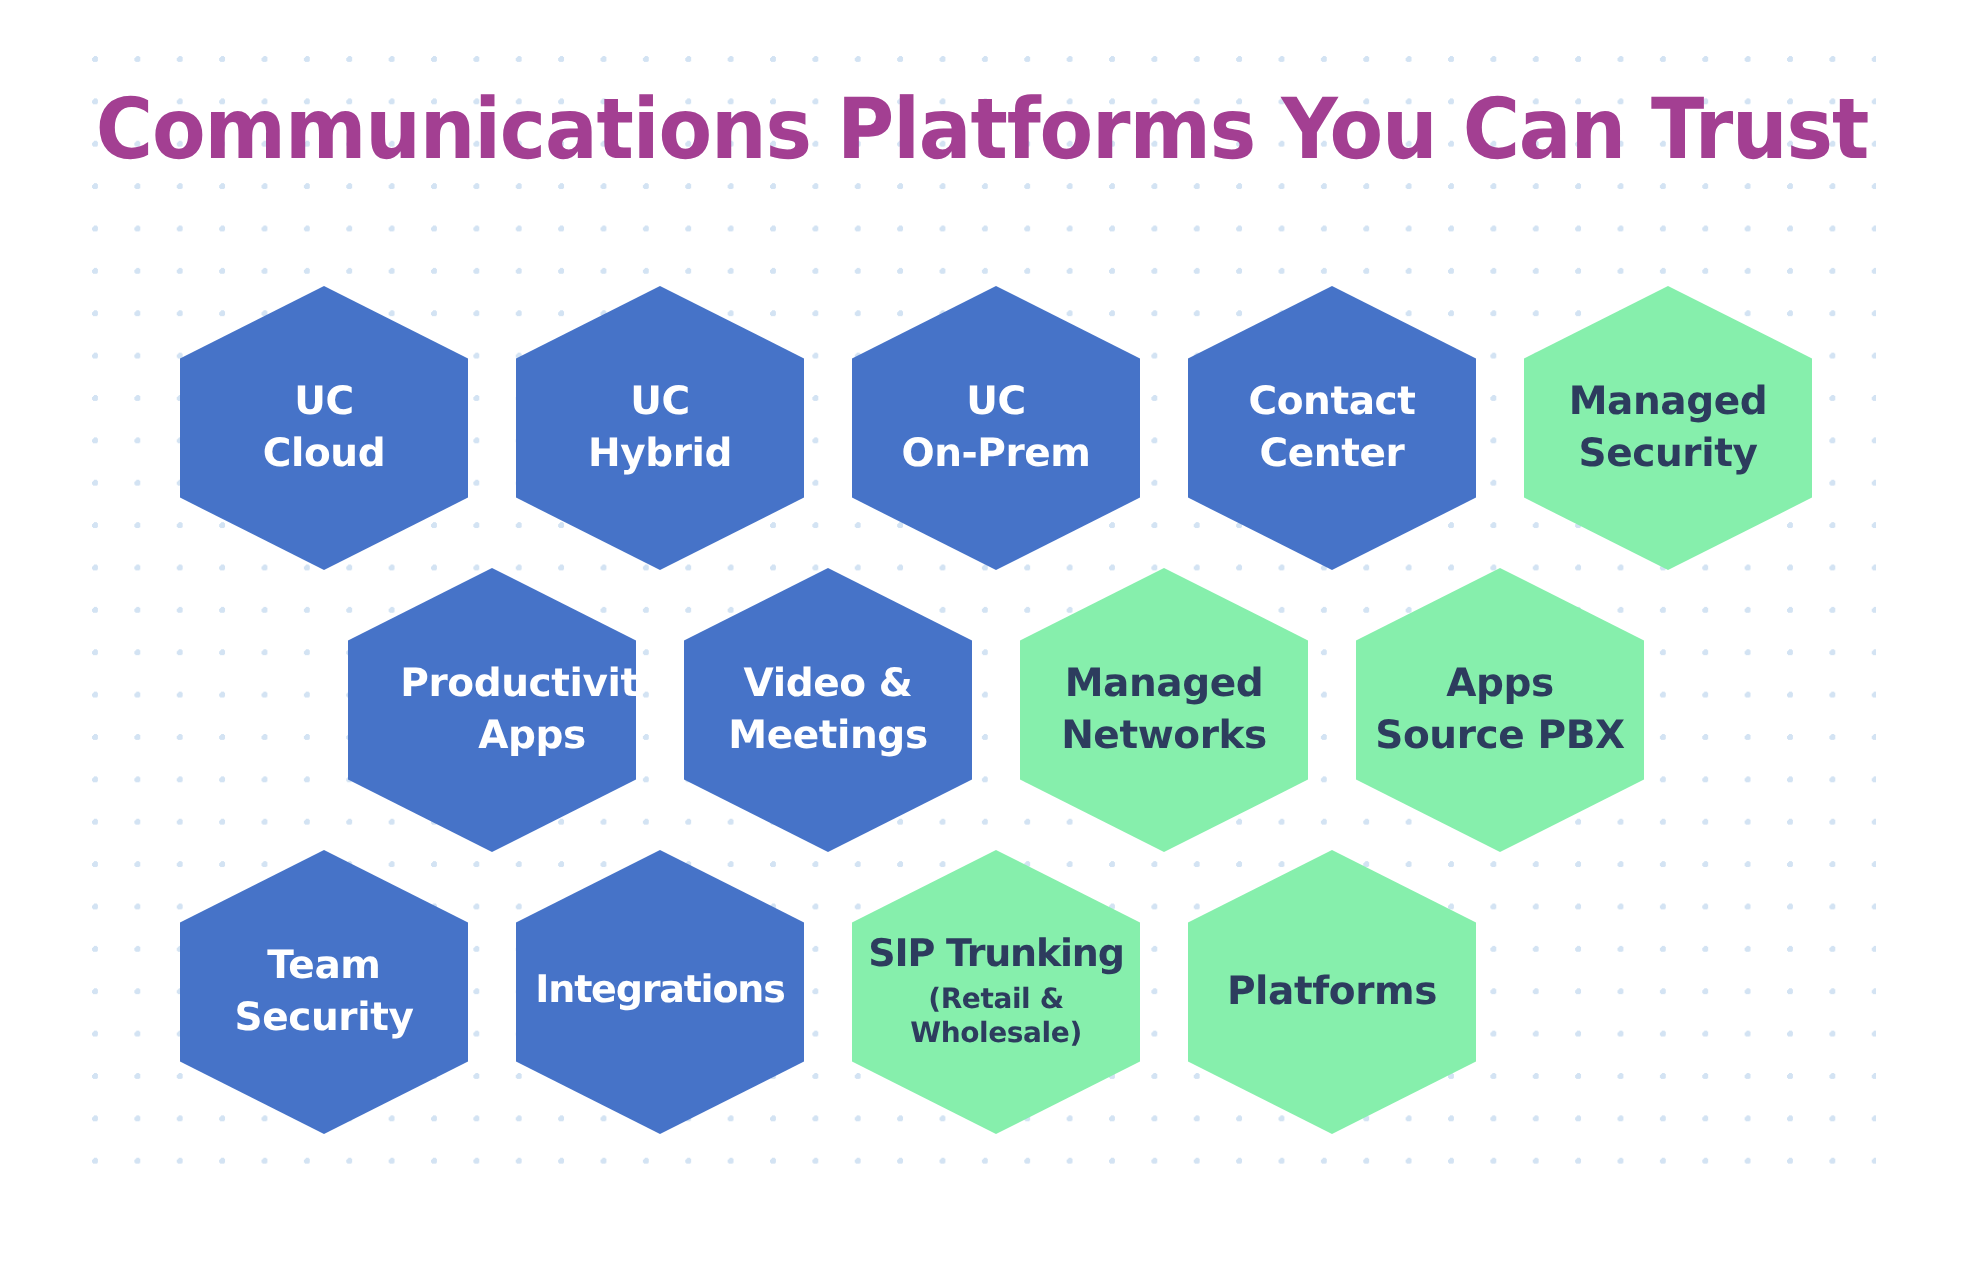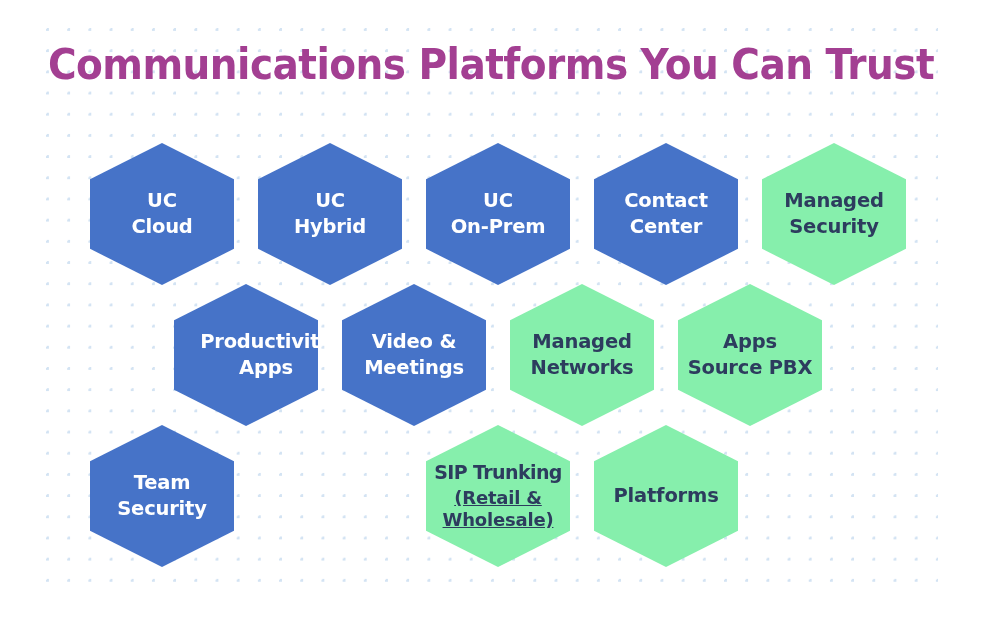--- a/index.html
+++ b/index.html
@@ -91,26 +91,25 @@
     line-height: 1.33;
     letter-spacing: -0.2px;
     white-space: pre-line;
   }
   .hex.dark .hex-label { color: #ffffff; }
   .hex.light .hex-label { color: #2d3c5e; }
 
   .hex-sublabel {
     font-family: "DejaVu Sans", sans-serif;
     font-weight: bold;
-    font-size: 18px;
+    font-size: 14px;
     line-height: 1.25;
     letter-spacing: -0.2px;
     margin-top: 1px;
     white-space: pre-line;
-    text-decoration: underline;
   }
   .hex.light .hex-sublabel { color: #2d3c5e; }
 
   
   .hex-label.tight { font-size: 19px; letter-spacing: -0.6px; }
 </style>
 </head>
 <body>
 
 <div id="stage">
@@ -153,20 +152,23 @@
 Networks</div>
       </div>
       <div class="hex light" style="left: 678px; top: 284px;">
         <div class="hex-label">Apps
 Source PBX</div>
       </div>
       <div class="hex dark" style="left: 90px; top: 425px;">
         <div class="hex-label">Team
 Security</div>
       </div>
+      <div class="hex dark" style="left: 258px; top: 425px;">
+        <div class="hex-label tight">Integrations</div>
+      </div>
       <div class="hex light" style="left: 426px; top: 425px;">
         <div class="hex-label tight">SIP Trunking</div>
         <div class="hex-sublabel">(Retail &amp; Wholesale)</div>
       </div>
       <div class="hex light" style="left: 594px; top: 425px;">
         <div class="hex-label">Platforms</div>
       </div>
     </div>
 
 </div>

